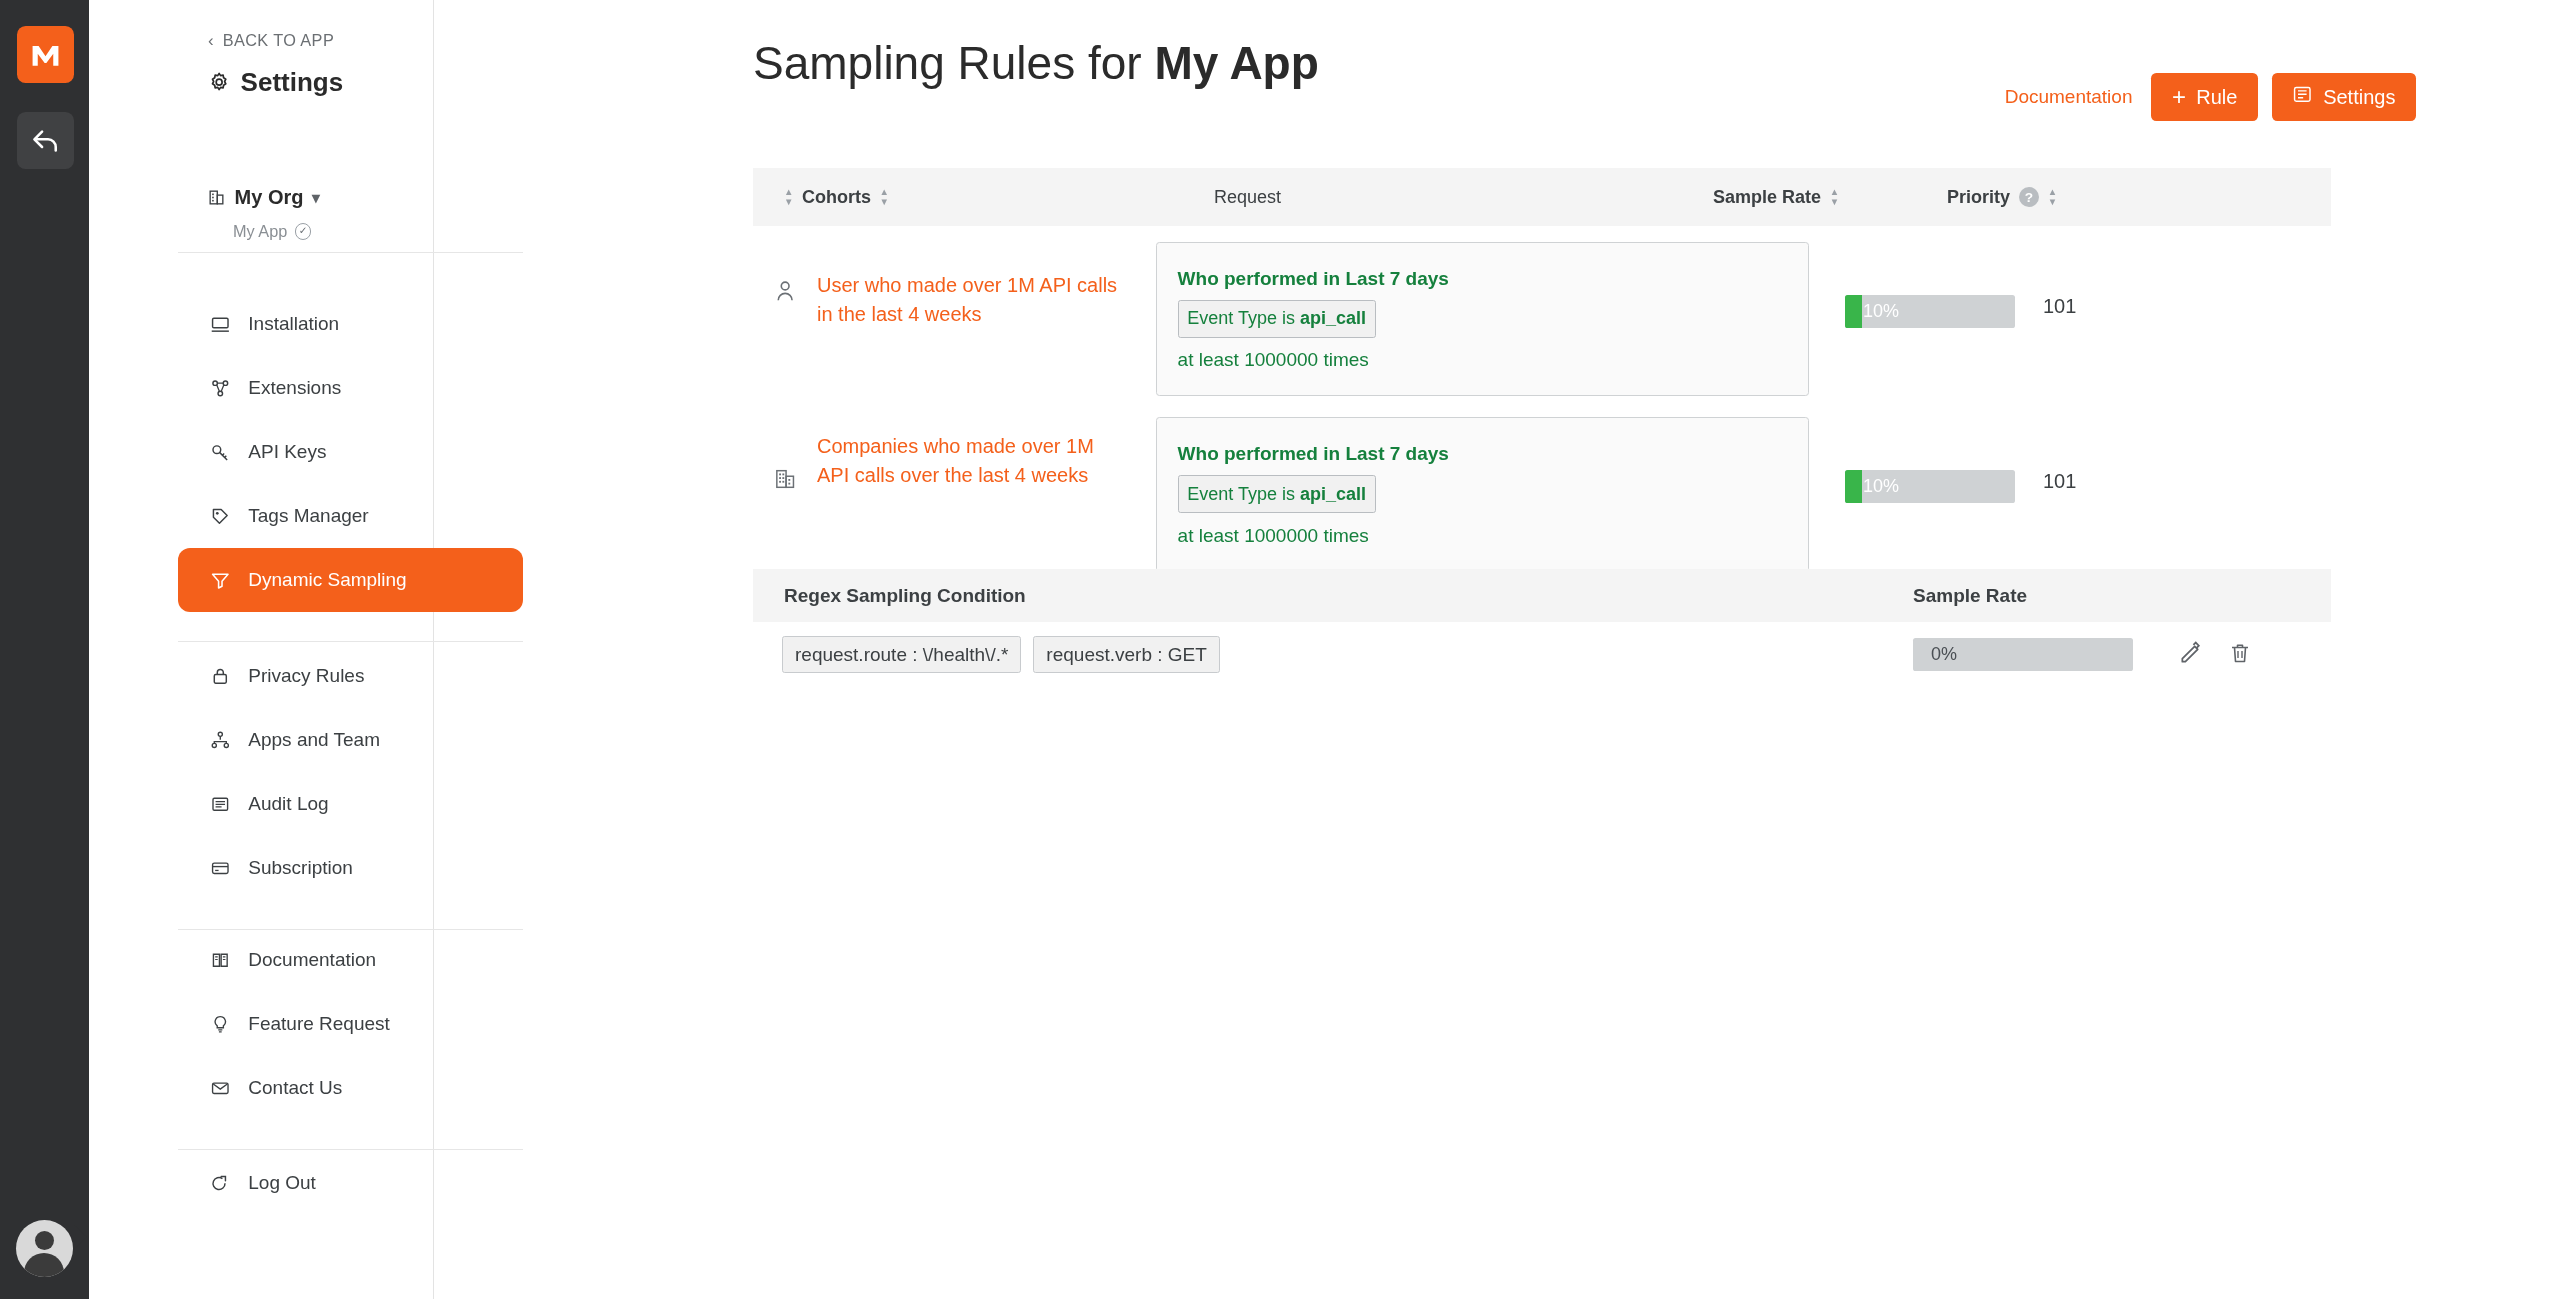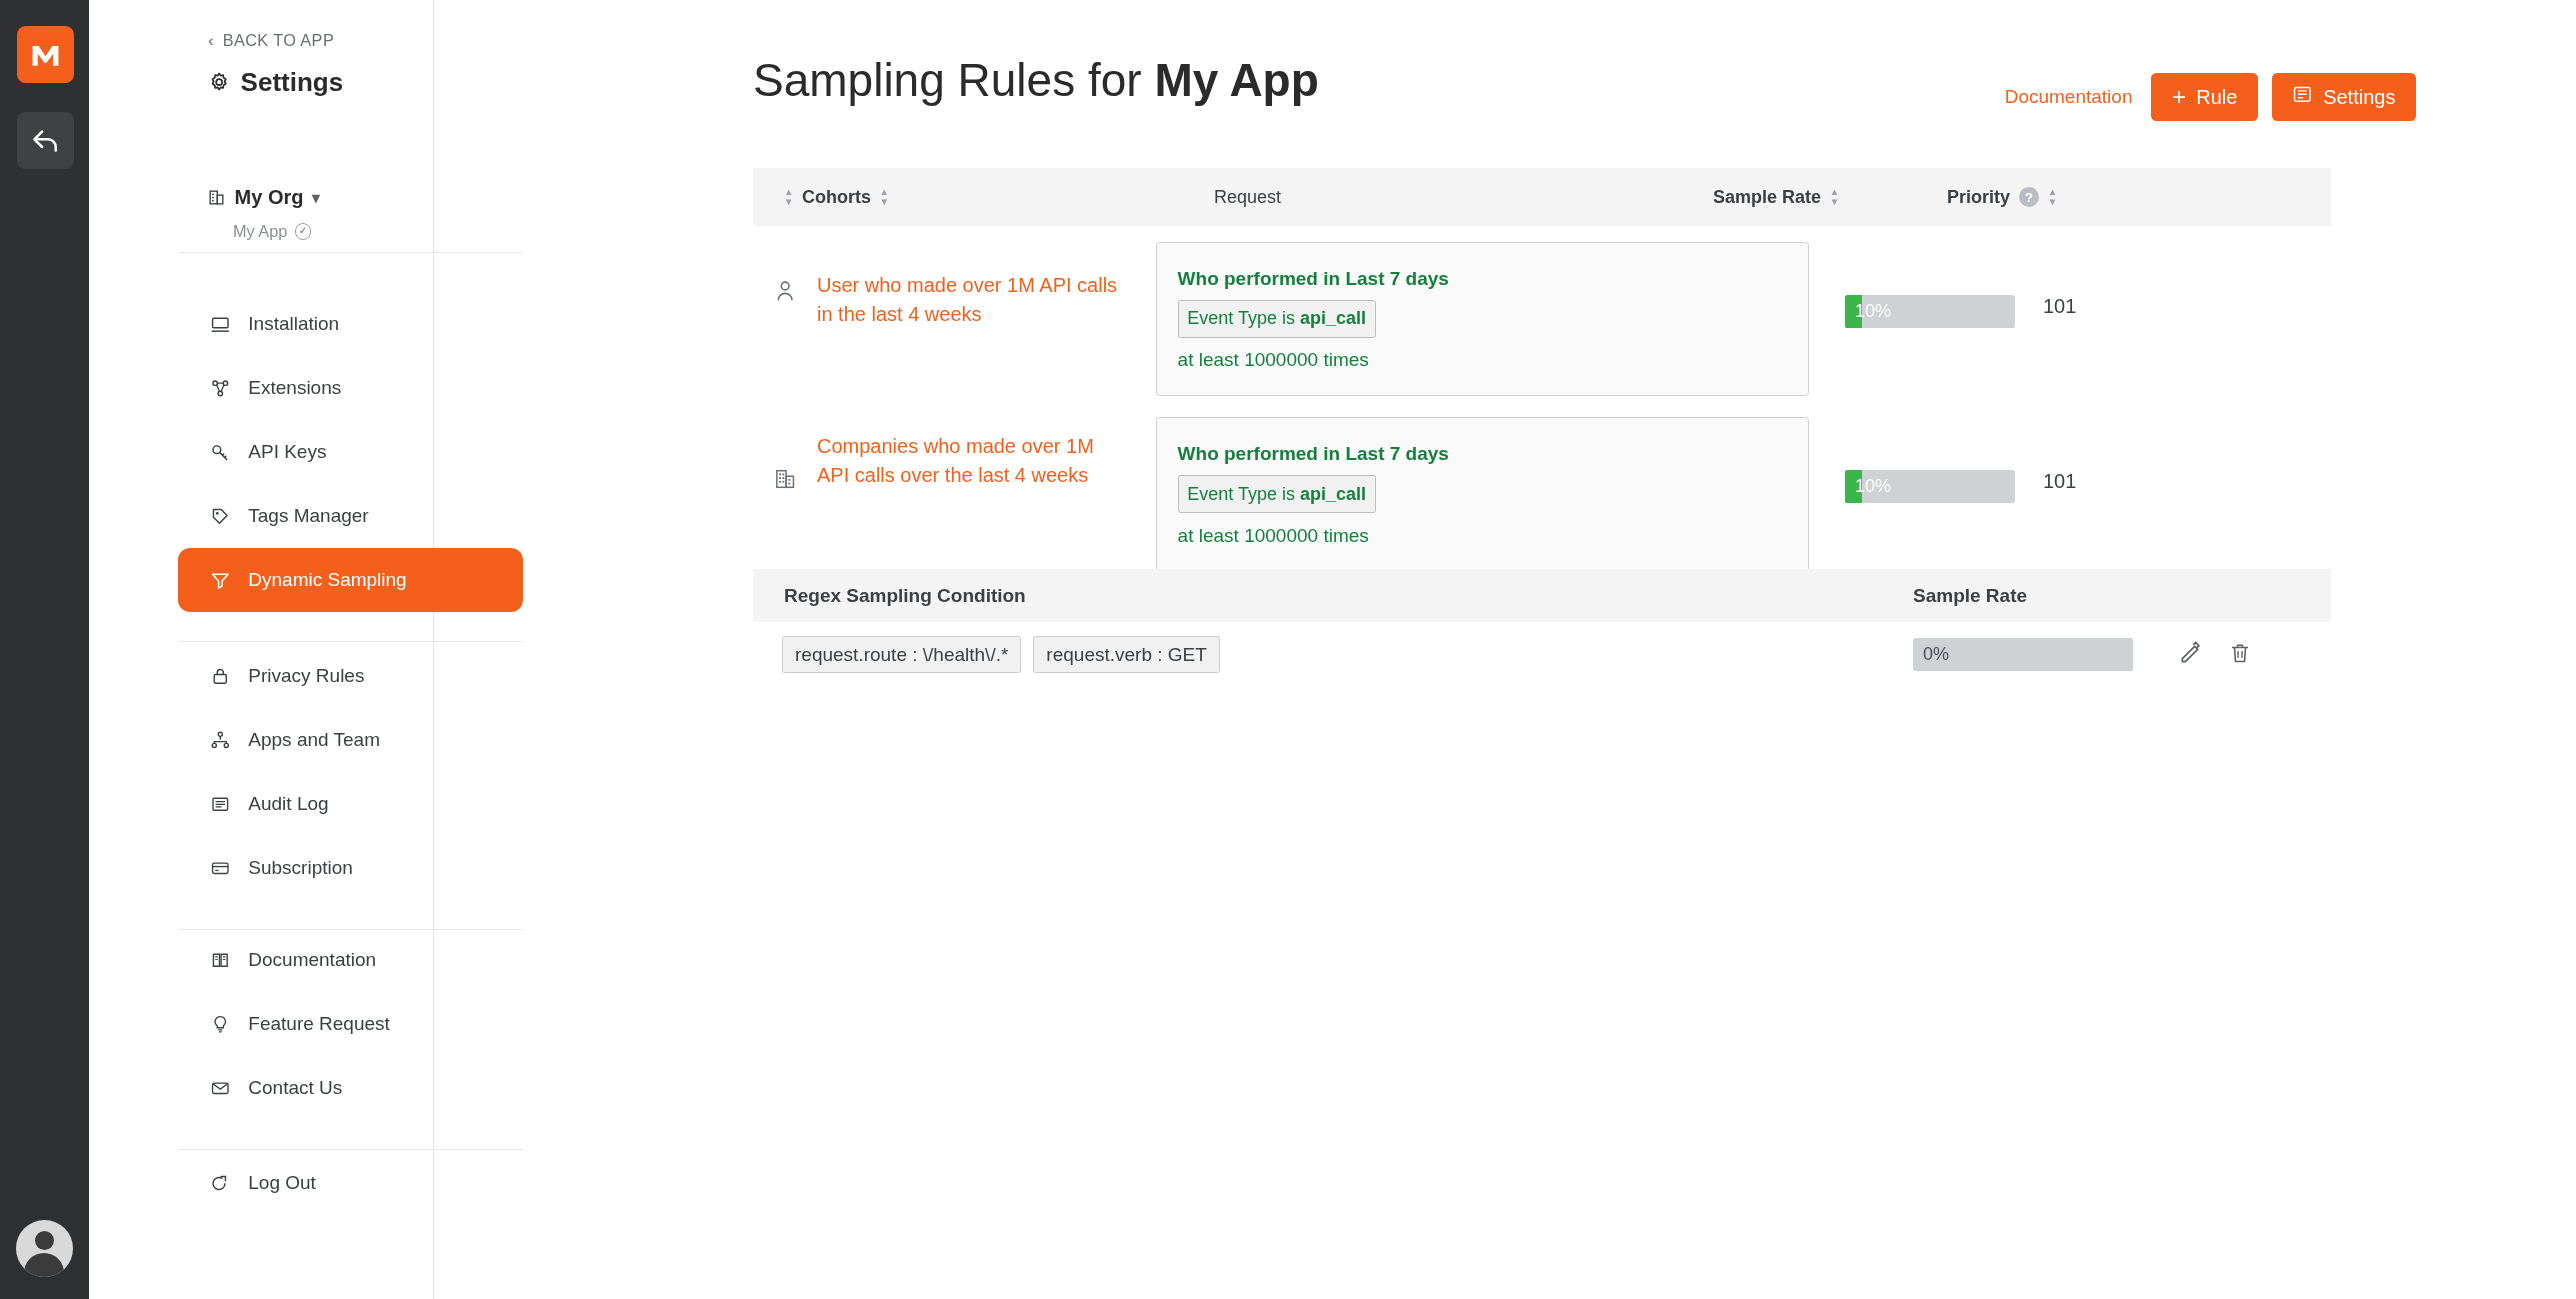--- a/index.html
+++ b/index.html
@@ -101,21 +101,21 @@
   }
   .nav-item .ico { width: 22.3px; display: flex; align-items: center; justify-content: center; }
   .nav-item.active {
     background: #f4601b; color: #ffffff; font-weight: 500; border-radius: 12px;
   }
   .nav-item.active .ico svg { stroke: #ffffff; fill: none; }
 
   
   #main { position: absolute; left: 435px; top: 0; right: 0; bottom: 0; }
   #page-title {
-    position: absolute; left: 318px; top: 53px;
+    position: absolute; left: 318px; top: 36px;
     font-size: 46px; color: #2b2b2b; white-space: nowrap;
   }
   #page-title b { font-weight: bold; }
   #page-title .light { font-weight: normal; }
 
   #header-actions {
     position: absolute; right: 160px; top: 73px;
     display: flex; align-items: center; gap: 13.7px;
   }
   #doc-link {
@@ -169,21 +169,21 @@
     background: #f1f1f1; padding: 1.7px 8.6px; margin: 5.2px 0; font-size: 18px;
   }
   .chip b { font-weight: bold; }
   .rate-cell { width: 234px; padding-top: 53px; padding-left: 36px; }
   .rate-bar {
     width: 170px; height: 33px; background: #cfd2d4; border-radius: 2.6px;
     position: relative; overflow: hidden;
   }
   .rate-fill { position: absolute; left: 0; top: 0; bottom: 0; background: #39b54a; }
   .rate-label {
-    position: absolute; left: 10px; top: 0; line-height: 33px;
+    position: absolute; left: 18px; top: 0; line-height: 33px;
     font-size: 18px; color: #ffffff;
   }
   .priority-cell { padding-top: 53px; font-size: 20px; color: #3c4043; }
 
   
   #regex-section { position: absolute; left: 318px; top: 569px; width: 1578px; }
   #regex-head {
     height: 53px; background: #f4f4f4; display: flex; align-items: center;
     font-size: 19px; font-weight: bold; color: #3c4043;
   }

